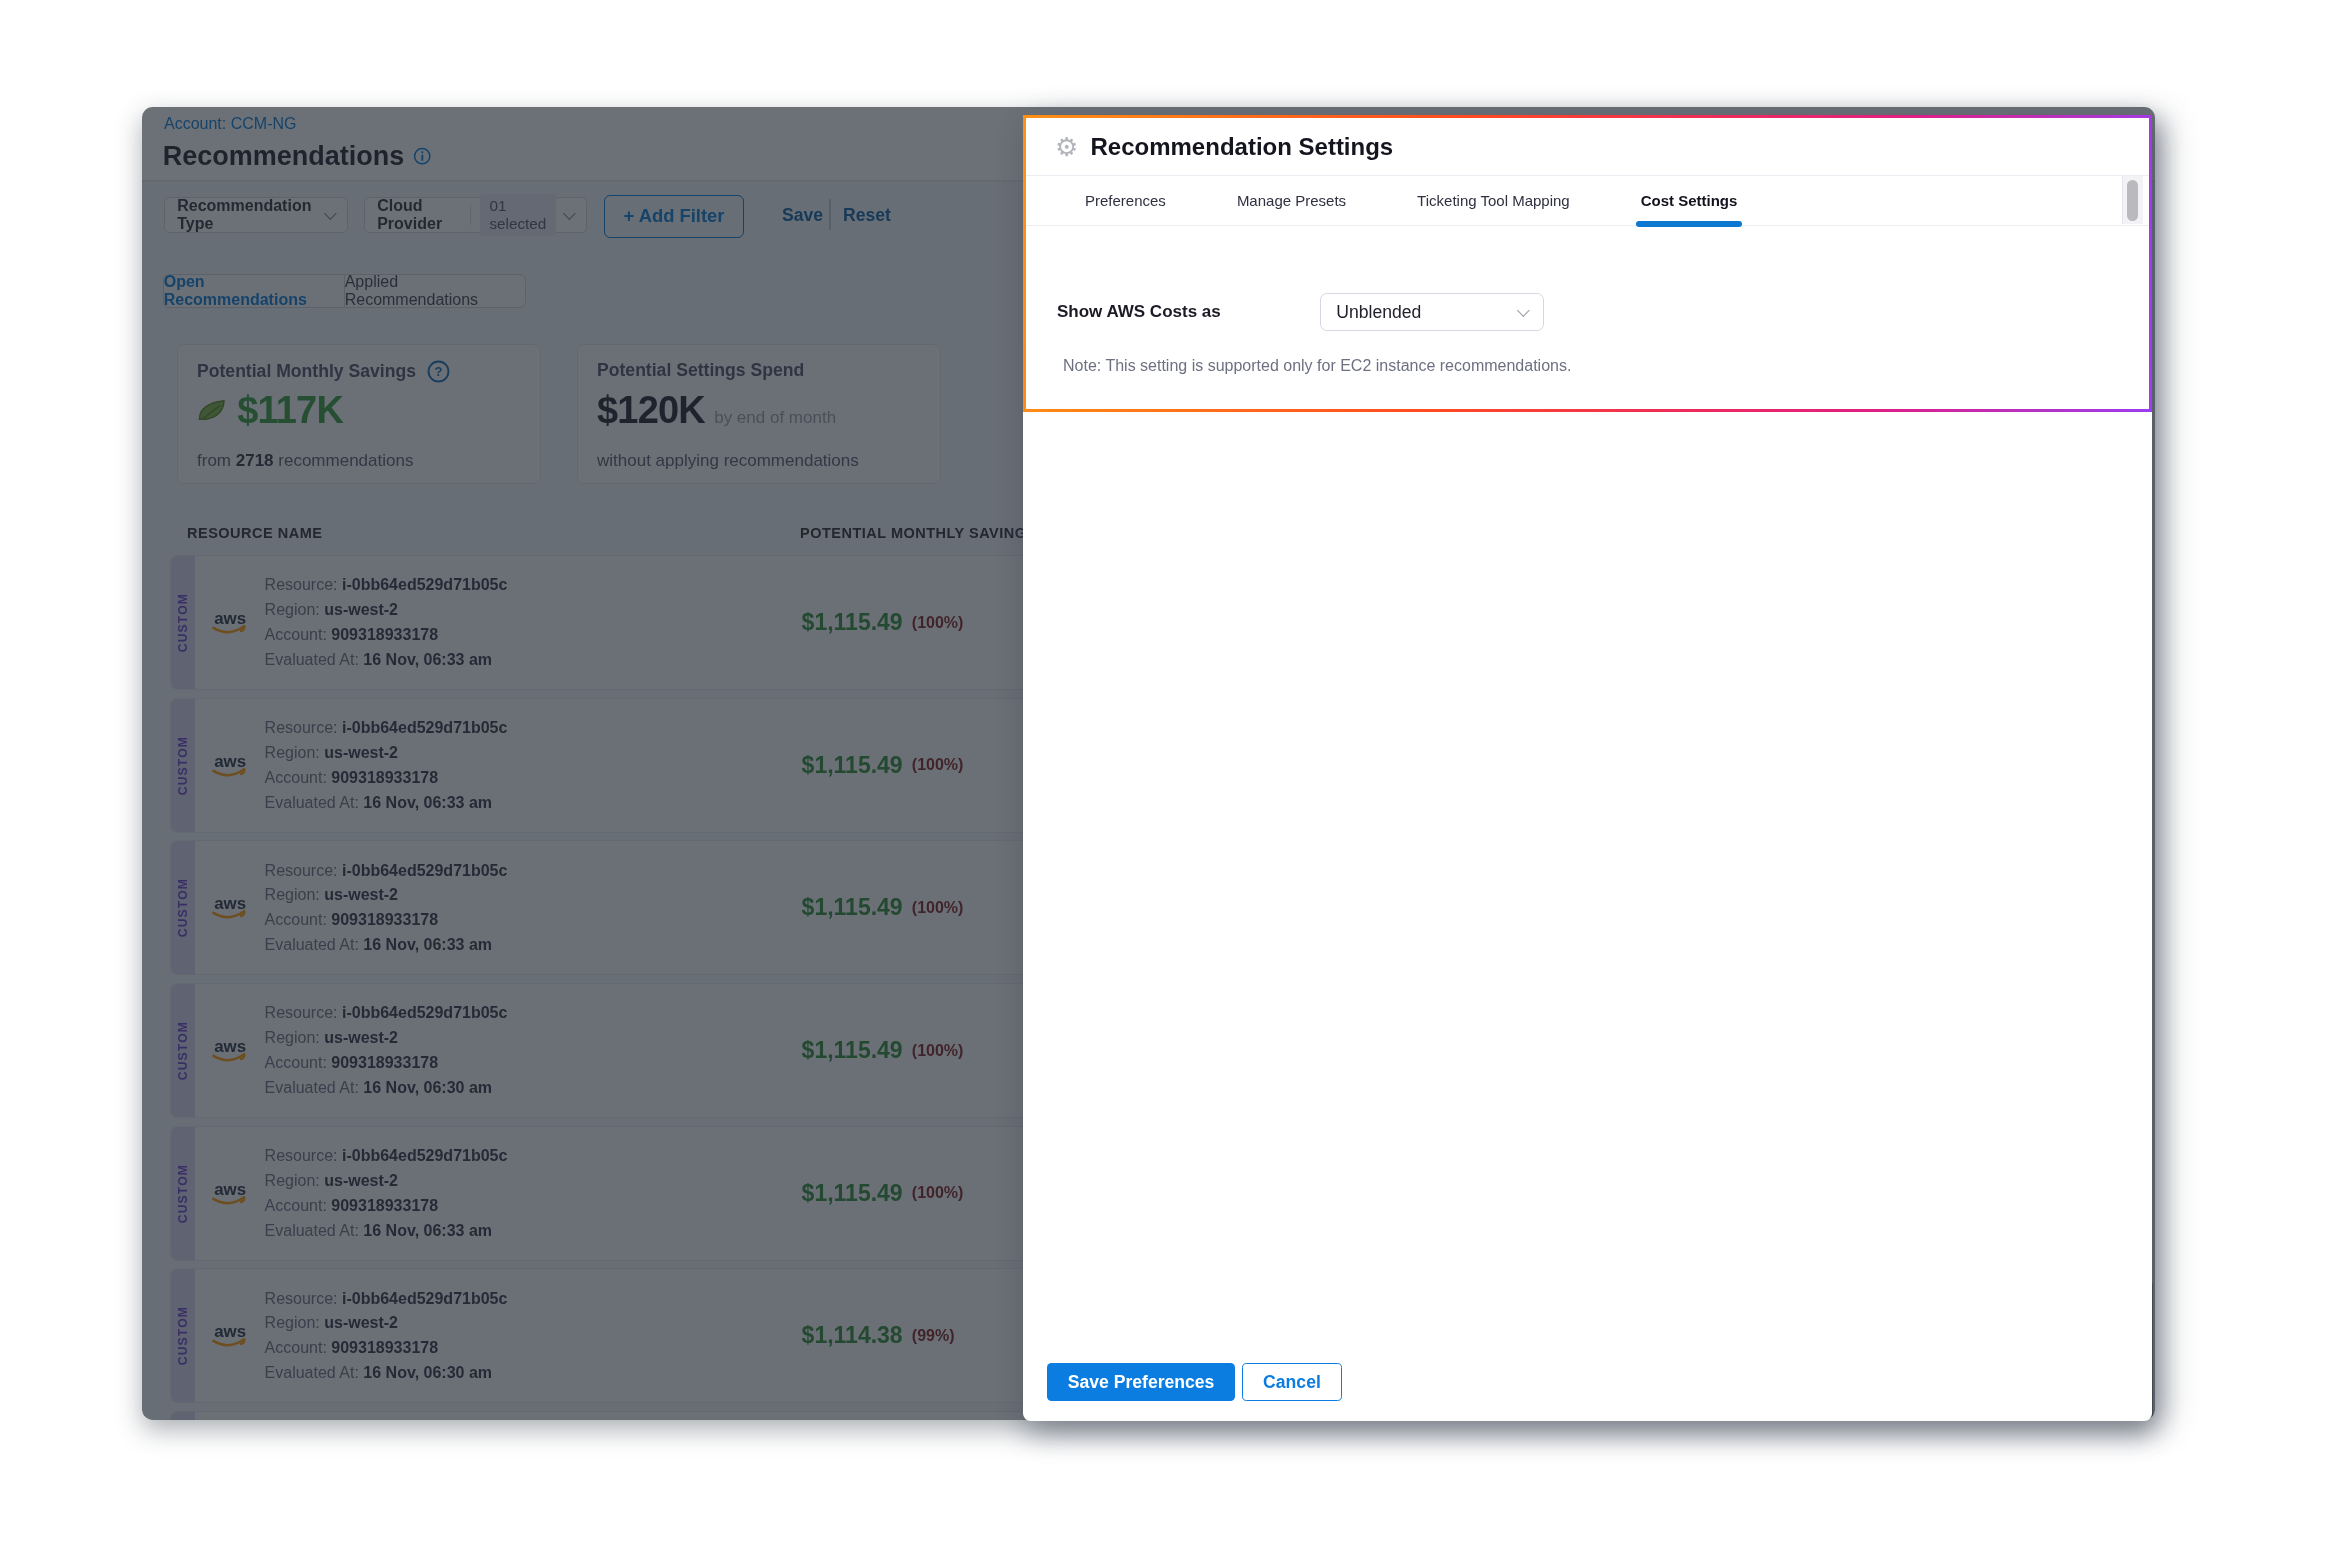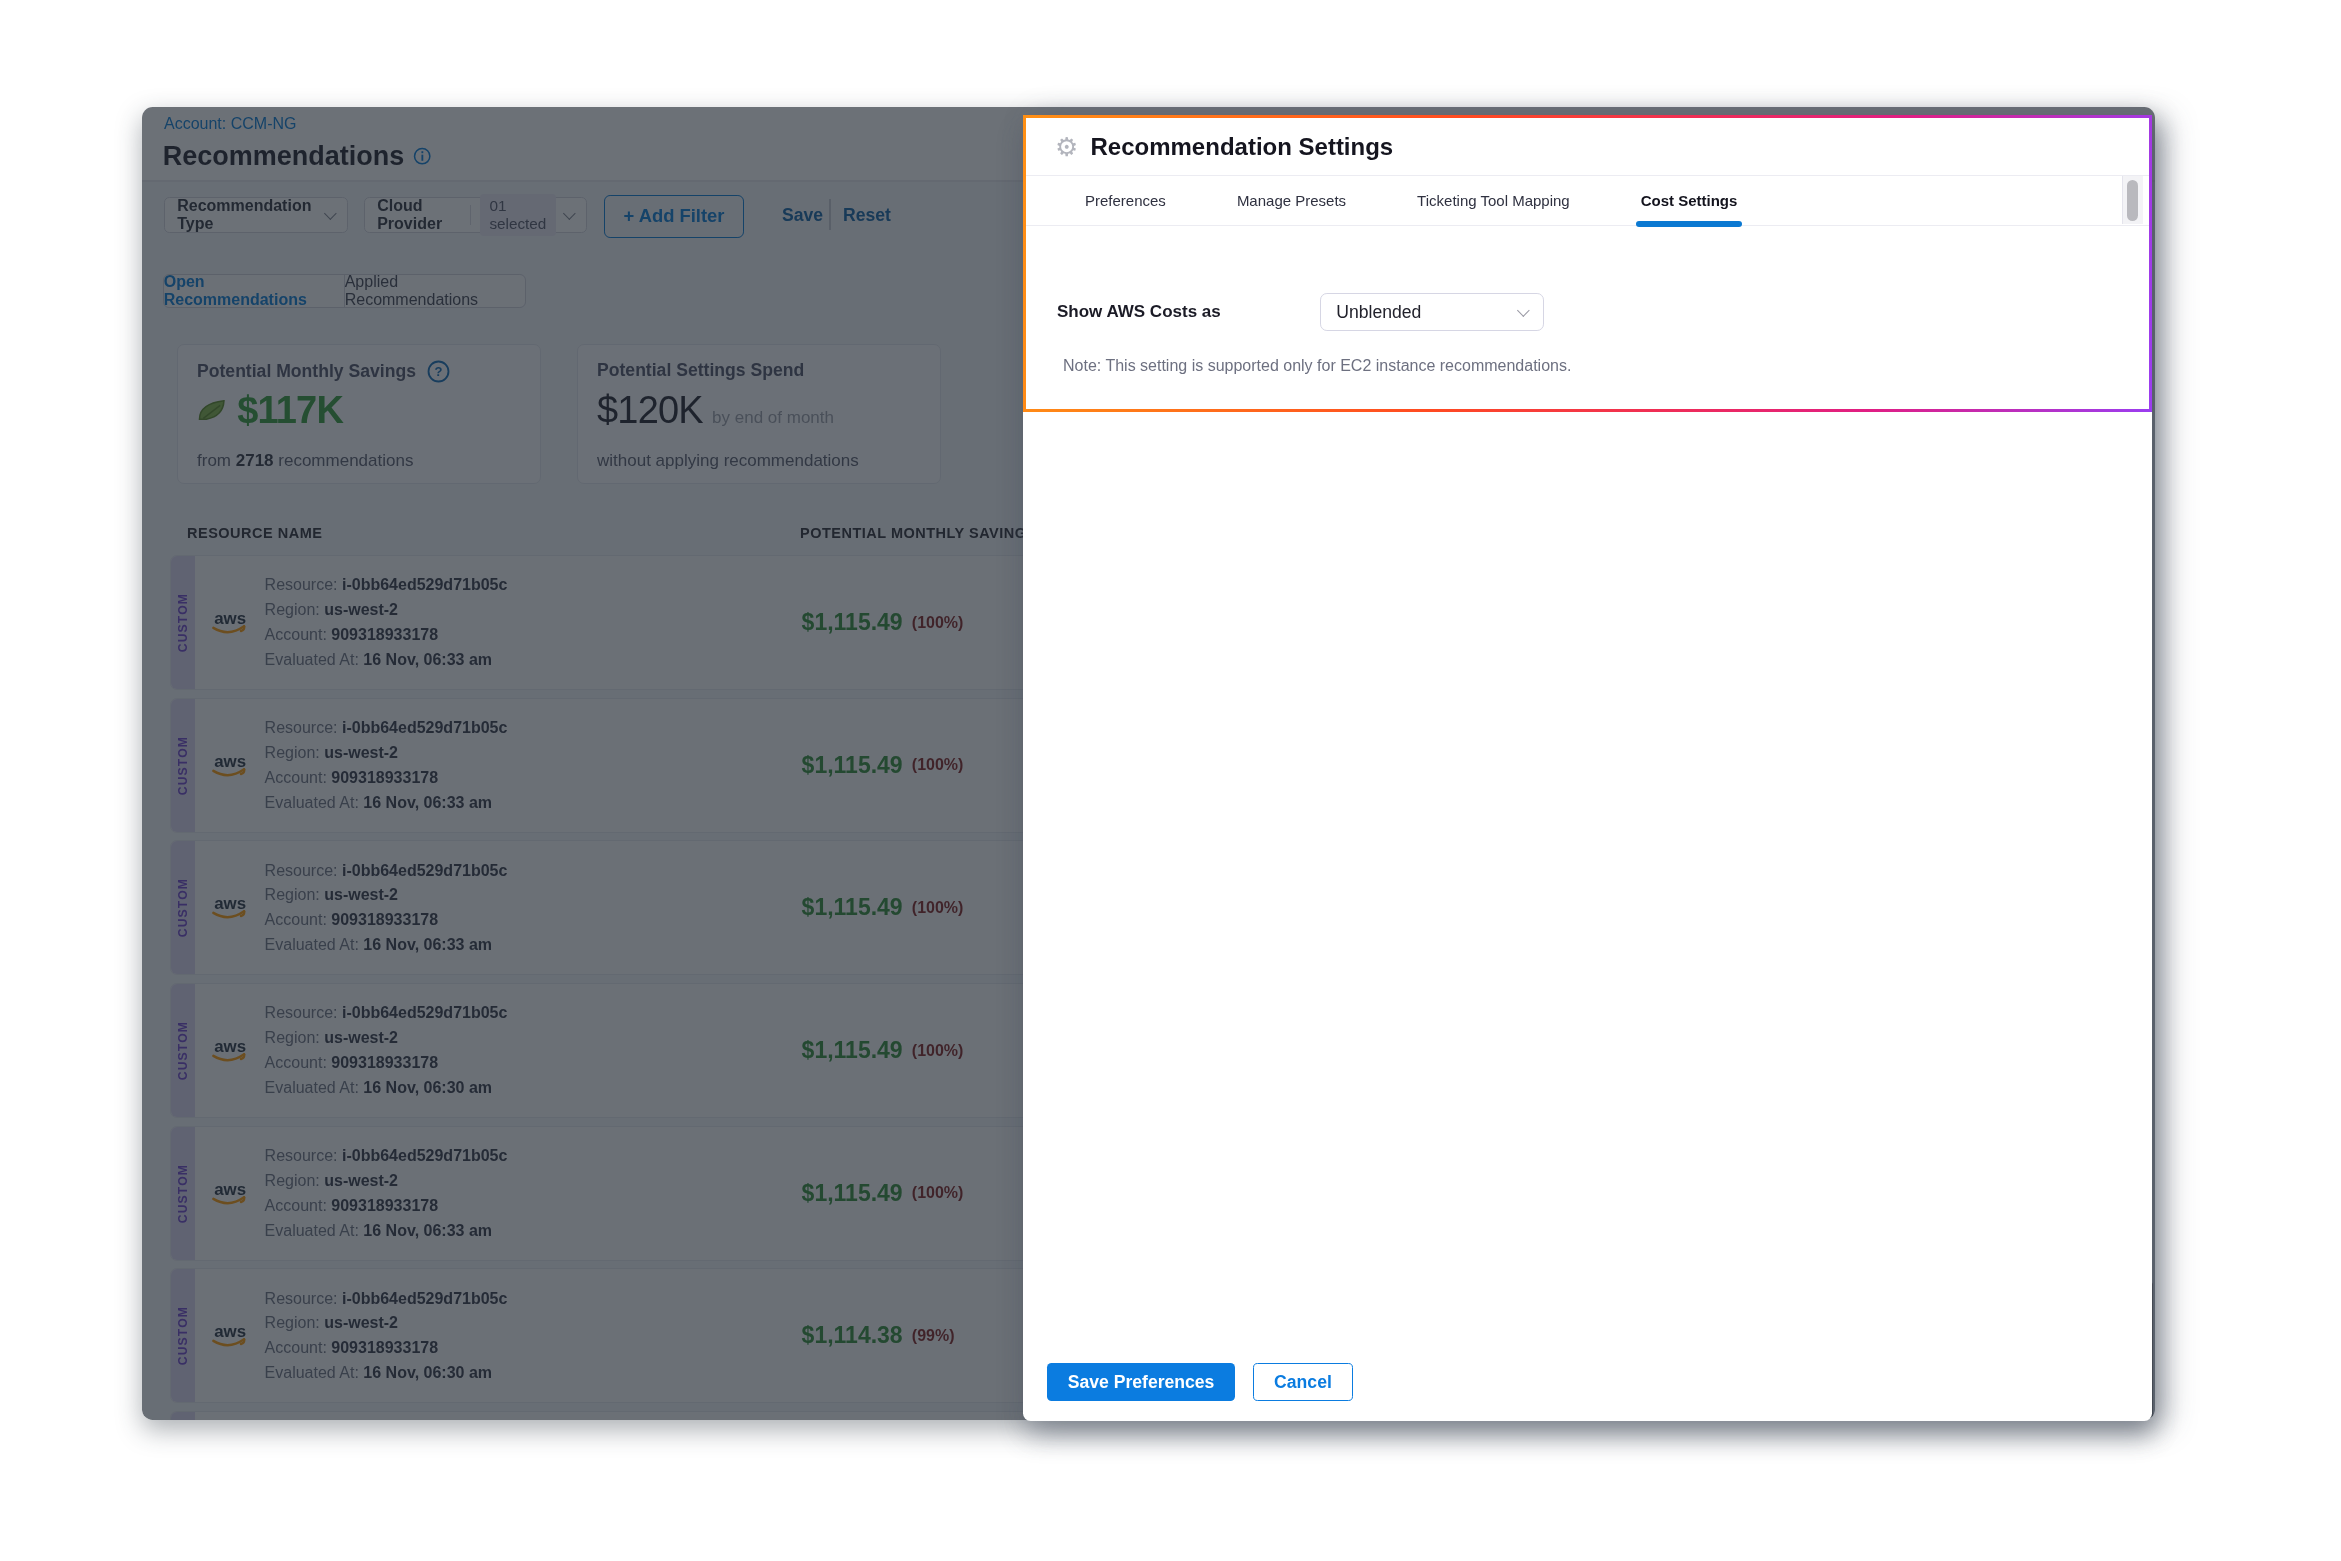--- a/index.html
+++ b/index.html
@@ -37,21 +37,21 @@
   .seg.active{color:#0278d5;font-weight:700;}
   .seg + .seg{border-left:1.1px solid #cfd1da;}
 
   .card{position:absolute;top:237px;width:364px;height:140px;background:#fcfcfe;border:1.1px solid #e2e4ec;
         border-radius:6.9px;box-sizing:border-box;}
   .card1{left:35px;} .card2{left:435px;}
   .card-title-row{position:absolute;left:19px;top:15.3px;display:flex;align-items:center;gap:10.7px;}
   .card-title{font-size:17.6px;font-weight:600;color:#4b4e63;}
   .amt-row{position:absolute;left:19px;top:44px;display:flex;align-items:baseline;gap:9.2px;}
   .amt-green{font-size:38px;font-weight:700;color:#2f9a35;letter-spacing:-0.8px;}
-  .amt-dark{font-size:38px;font-weight:400;color:#1c1c28;letter-spacing:-0.8px;}
+  .amt-dark{font-size:38px;font-weight:700;color:#1c1c28;letter-spacing:-0.8px;}
   .amt-suffix{font-size:17px;color:#9a9da8;}
   .card-sub{position:absolute;left:19px;top:106px;font-size:17px;color:#55586a;}
   .card-sub b{color:#2c2f3d;}
 
   .thead{position:absolute;top:418px;left:0;width:100%;}
   .th{position:absolute;font-size:14.5px;font-weight:700;color:#26262f;letter-spacing:0.5px;}
   .th1{left:45px;} .th2{left:658px;}
 
   .rows{position:absolute;left:27.6px;right:27.6px;top:448px;}
   .rrow{position:relative;height:135px;margin-bottom:7.7px;background:#fbfbfd;border:1.1px solid #e4e6ee;
@@ -96,21 +96,21 @@
   .pdesc{position:absolute;left:34px;top:129px;font-size:17px;color:#24242e;}
   .pdesc a{color:#0b79d2;text-decoration:none;}
   .extlink{display:inline-block;vertical-align:-1.5px;margin:0 3.1px 0 4.6px;}
   .field-row{position:absolute;left:34px;top:178px;width:918px;height:38px;}
   .field-label{position:absolute;left:0;top:9.2px;font-size:17px;font-weight:700;color:#1b1b26;}
   .select{position:absolute;left:263px;top:0;width:224px;height:38px;border:1.5px solid #d6d6e4;border-radius:6.9px;
          background:#fff;display:flex;align-items:center;box-sizing:border-box;padding:0 15.3px;}
   .select .val{font-size:17.6px;color:#22222c;}
   .select .chev{margin-left:auto;border-color:#9a9aa5;}
   .pnote{position:absolute;left:40px;top:242px;font-size:16px;color:#6d7080;}
-  .pfooter{position:absolute;left:24px;bottom:20px;display:flex;gap:18px;}
+  .pfooter{position:absolute;left:24px;bottom:20px;display:flex;gap:7px;}
   .btn-primary{height:38px;padding:0 20.7px;background:#0b7ce0;border:none;border-radius:4.6px;color:#fff;
          font-size:17.6px;font-weight:700;display:flex;align-items:center;font-family:inherit;}
   .btn-outline{height:38px;padding:0 20px;background:#fff;border:1.5px solid #0b7ce0;border-radius:4.6px;color:#0b7ce0;
          font-size:17.6px;font-weight:700;display:flex;align-items:center;font-family:inherit;box-sizing:border-box;}
 
   .icon-circle{display:inline-flex;}
 </style>
 </head>
 <body>
 

